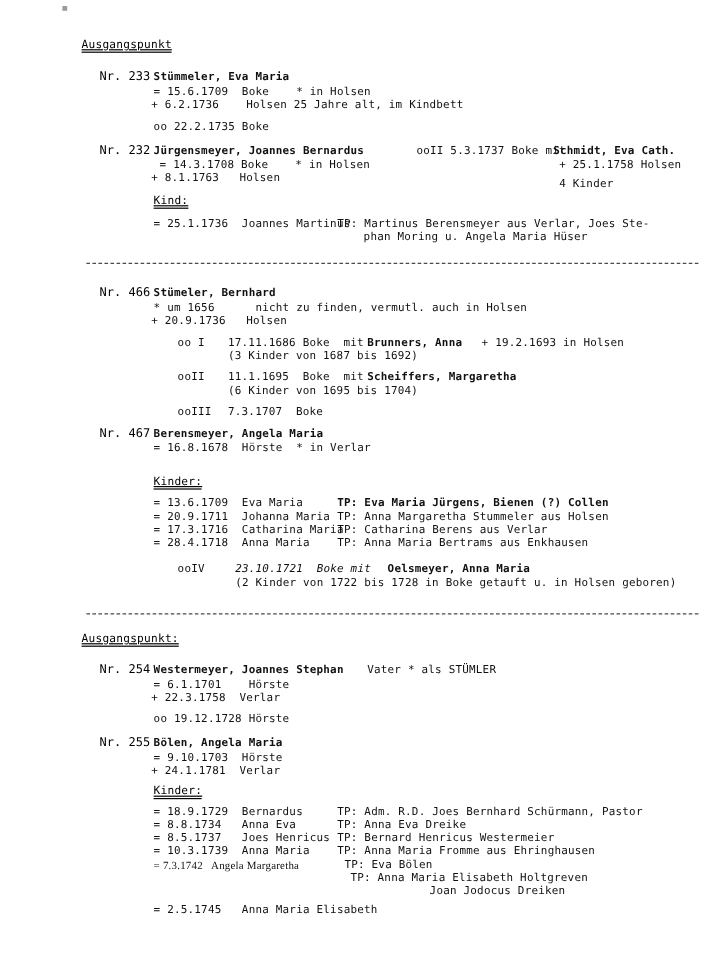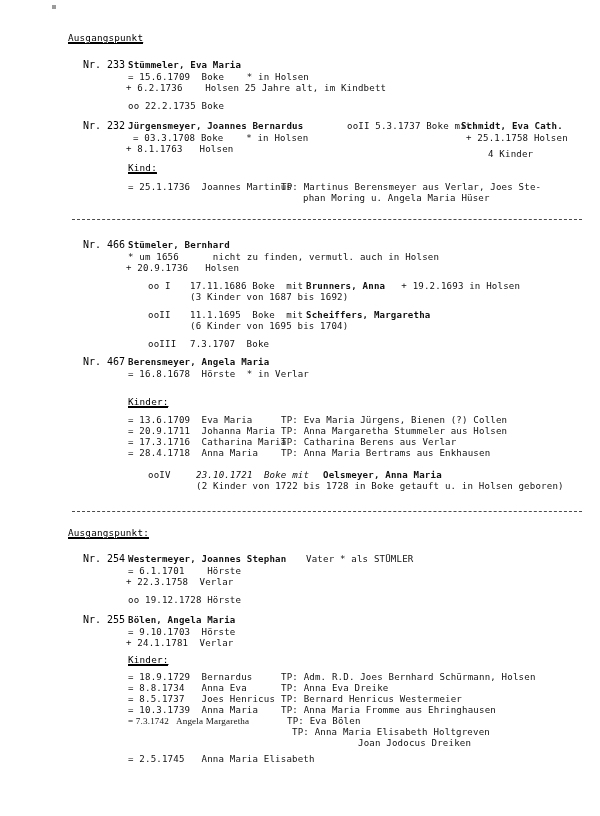--- a/index.html
+++ b/index.html
@@ -73,27 +73,27 @@
   <div class="hdr u" style="left:68px; top:33px;">Ausgangspunkt</div>
 
   <div class="nr" style="left:68px; top:60px;">Nr. 233</div>
   <div class="line b" style="left:128px; top:60px;">Stümmeler, Eva Maria</div>
   <div class="line" style="left:128px; top:72px;">= 15.6.1709  Boke    * in Holsen</div>
   <div class="line" style="left:126px; top:83px;">+ 6.2.1736    Holsen 25 Jahre alt, im Kindbett</div>
   <div class="line" style="left:128px; top:101px;">oo 22.2.1735 Boke</div>
 
   <div class="nr" style="left:68px; top:121px;">Nr. 232</div>
   <div class="line b" style="left:128px; top:121px;">Jürgensmeyer, Joannes Bernardus</div>
-  <div class="line" style="left:133px; top:133px;">= 03.3.1708 Boke    * in Holsen</div>
+  <div class="line" style="left:133px; top:133px;">= 14.3.1708 Boke    * in Holsen</div>
   <div class="line" style="left:126px; top:144px;">+ 8.1.1763   Holsen</div>
 
   <div class="line" style="left:347px; top:121px;">ooII 5.3.1737 Boke mit </div>
   <div class="line b" style="left:461px; top:121px;">Schmidt, Eva Cath.</div>
   <div class="line" style="left:466px; top:133px;">+ 25.1.1758 Holsen</div>
-  <div class="line" style="left:488px; top:149px;">4 Kinder</div>
+  <div class="line" style="left:466px; top:149px;">4 Kinder</div>
 
   <div class="hdr u" style="left:128px; top:163px;">Kind:</div>
   <div class="line" style="left:128px; top:182px;">= 25.1.1736  Joannes Martinus</div>
   <div class="line" style="left:281px; top:182px;">TP: Martinus Berensmeyer aus Verlar, Joes Ste-</div>
   <div class="line" style="left:303px; top:193px;">phan Moring u. Angela Maria Hüser</div>
 
   <div class="sep" style="left:72px; top:219px; width:510px;"></div>
 
   <div class="nr" style="left:68px; top:240px;">Nr. 466</div>
   <div class="line b" style="left:128px; top:240px;">Stümeler, Bernhard</div>
@@ -114,21 +114,21 @@
   <div class="line" style="left:148px; top:339px;">ooIII</div>
   <div class="line" style="left:190px; top:339px;">7.3.1707  Boke</div>
 
   <div class="nr" style="left:68px; top:357px;">Nr. 467</div>
   <div class="line b" style="left:128px; top:357px;">Berensmeyer, Angela Maria</div>
   <div class="line" style="left:128px; top:369px;">= 16.8.1678  Hörste  * in Verlar</div>
 
   <div class="hdr u" style="left:128px; top:397px;">Kinder:</div>
 
   <div class="line" style="left:128px; top:415px;">= 13.6.1709  Eva Maria</div>
-  <div class="line" style="left:281px; top:415px;">TP: Eva Maria Jürgens, Bienen (?) Collen</div>
+  <div class="line" style="left:281px; top:415px;font-weight:bold;">TP: Eva Maria Jürgens, Bienen (?) Collen</div>
   <div class="line" style="left:128px; top:426px;">= 20.9.1711  Johanna Maria</div>
   <div class="line" style="left:281px; top:426px;">TP: Anna Margaretha Stummeler aus Holsen</div>
   <div class="line" style="left:128px; top:437px;">= 17.3.1716  Catharina Maria</div>
   <div class="line" style="left:281px; top:437px;">TP: Catharina Berens aus Verlar</div>
   <div class="line" style="left:128px; top:448px;">= 28.4.1718  Anna Maria</div>
   <div class="line" style="left:281px; top:448px;">TP: Anna Maria Bertrams aus Enkhausen</div>
 
   <div class="line" style="left:148px; top:470px;">ooIV</div>
   <div class="line" style="left:196px; top:470px;font-style:italic;">23.10.1721  Boke mit </div>
   <div class="line b" style="left:323px; top:470px;">Oelsmeyer, Anna Maria</div>
@@ -146,21 +146,21 @@
   <div class="line" style="left:128px; top:595px;">oo 19.12.1728 Hörste</div>
 
   <div class="nr" style="left:68px; top:615px;">Nr. 255</div>
   <div class="line b" style="left:128px; top:615px;">Bölen, Angela Maria</div>
   <div class="line" style="left:128px; top:627px;">= 9.10.1703  Hörste</div>
   <div class="line" style="left:126px; top:638px;">+ 24.1.1781  Verlar</div>
 
   <div class="hdr u" style="left:128px; top:655px;">Kinder:</div>
 
   <div class="line" style="left:128px; top:672px;">= 18.9.1729  Bernardus</div>
-  <div class="line" style="left:281px; top:672px;">TP: Adm. R.D. Joes Bernhard Schürmann, Holsen</div>
+  <div class="line" style="left:281px; top:672px;">TP: Adm. R.D. Joes Bernhard Schürmann, Pastor</div>
   <div class="line" style="left:128px; top:683px;">= 8.8.1734   Anna Eva</div>
   <div class="line" style="left:281px; top:683px;">TP: Anna Eva Dreike</div>
   <div class="line" style="left:128px; top:694px;">= 8.5.1737   Joes Henricus</div>
   <div class="line" style="left:281px; top:694px;">TP: Bernard Henricus Westermeier</div>
   <div class="line" style="left:128px; top:705px;">= 10.3.1739  Anna Maria</div>
   <div class="line" style="left:281px; top:705px;">TP: Anna Maria Fromme aus Ehringhausen</div>
   <div class="line" style="left:128px; top:716px;font-family:Liberation Serif, serif;">= 7.3.1742   Angela Margaretha</div>
   <div class="line" style="left:287px; top:716px;">TP: Eva Bölen</div>
   <div class="line" style="left:128px; top:754px;">= 2.5.1745   Anna Maria Elisabeth</div>
   <div class="line" style="left:292px; top:727px;">TP: Anna Maria Elisabeth Holtgreven</div>

